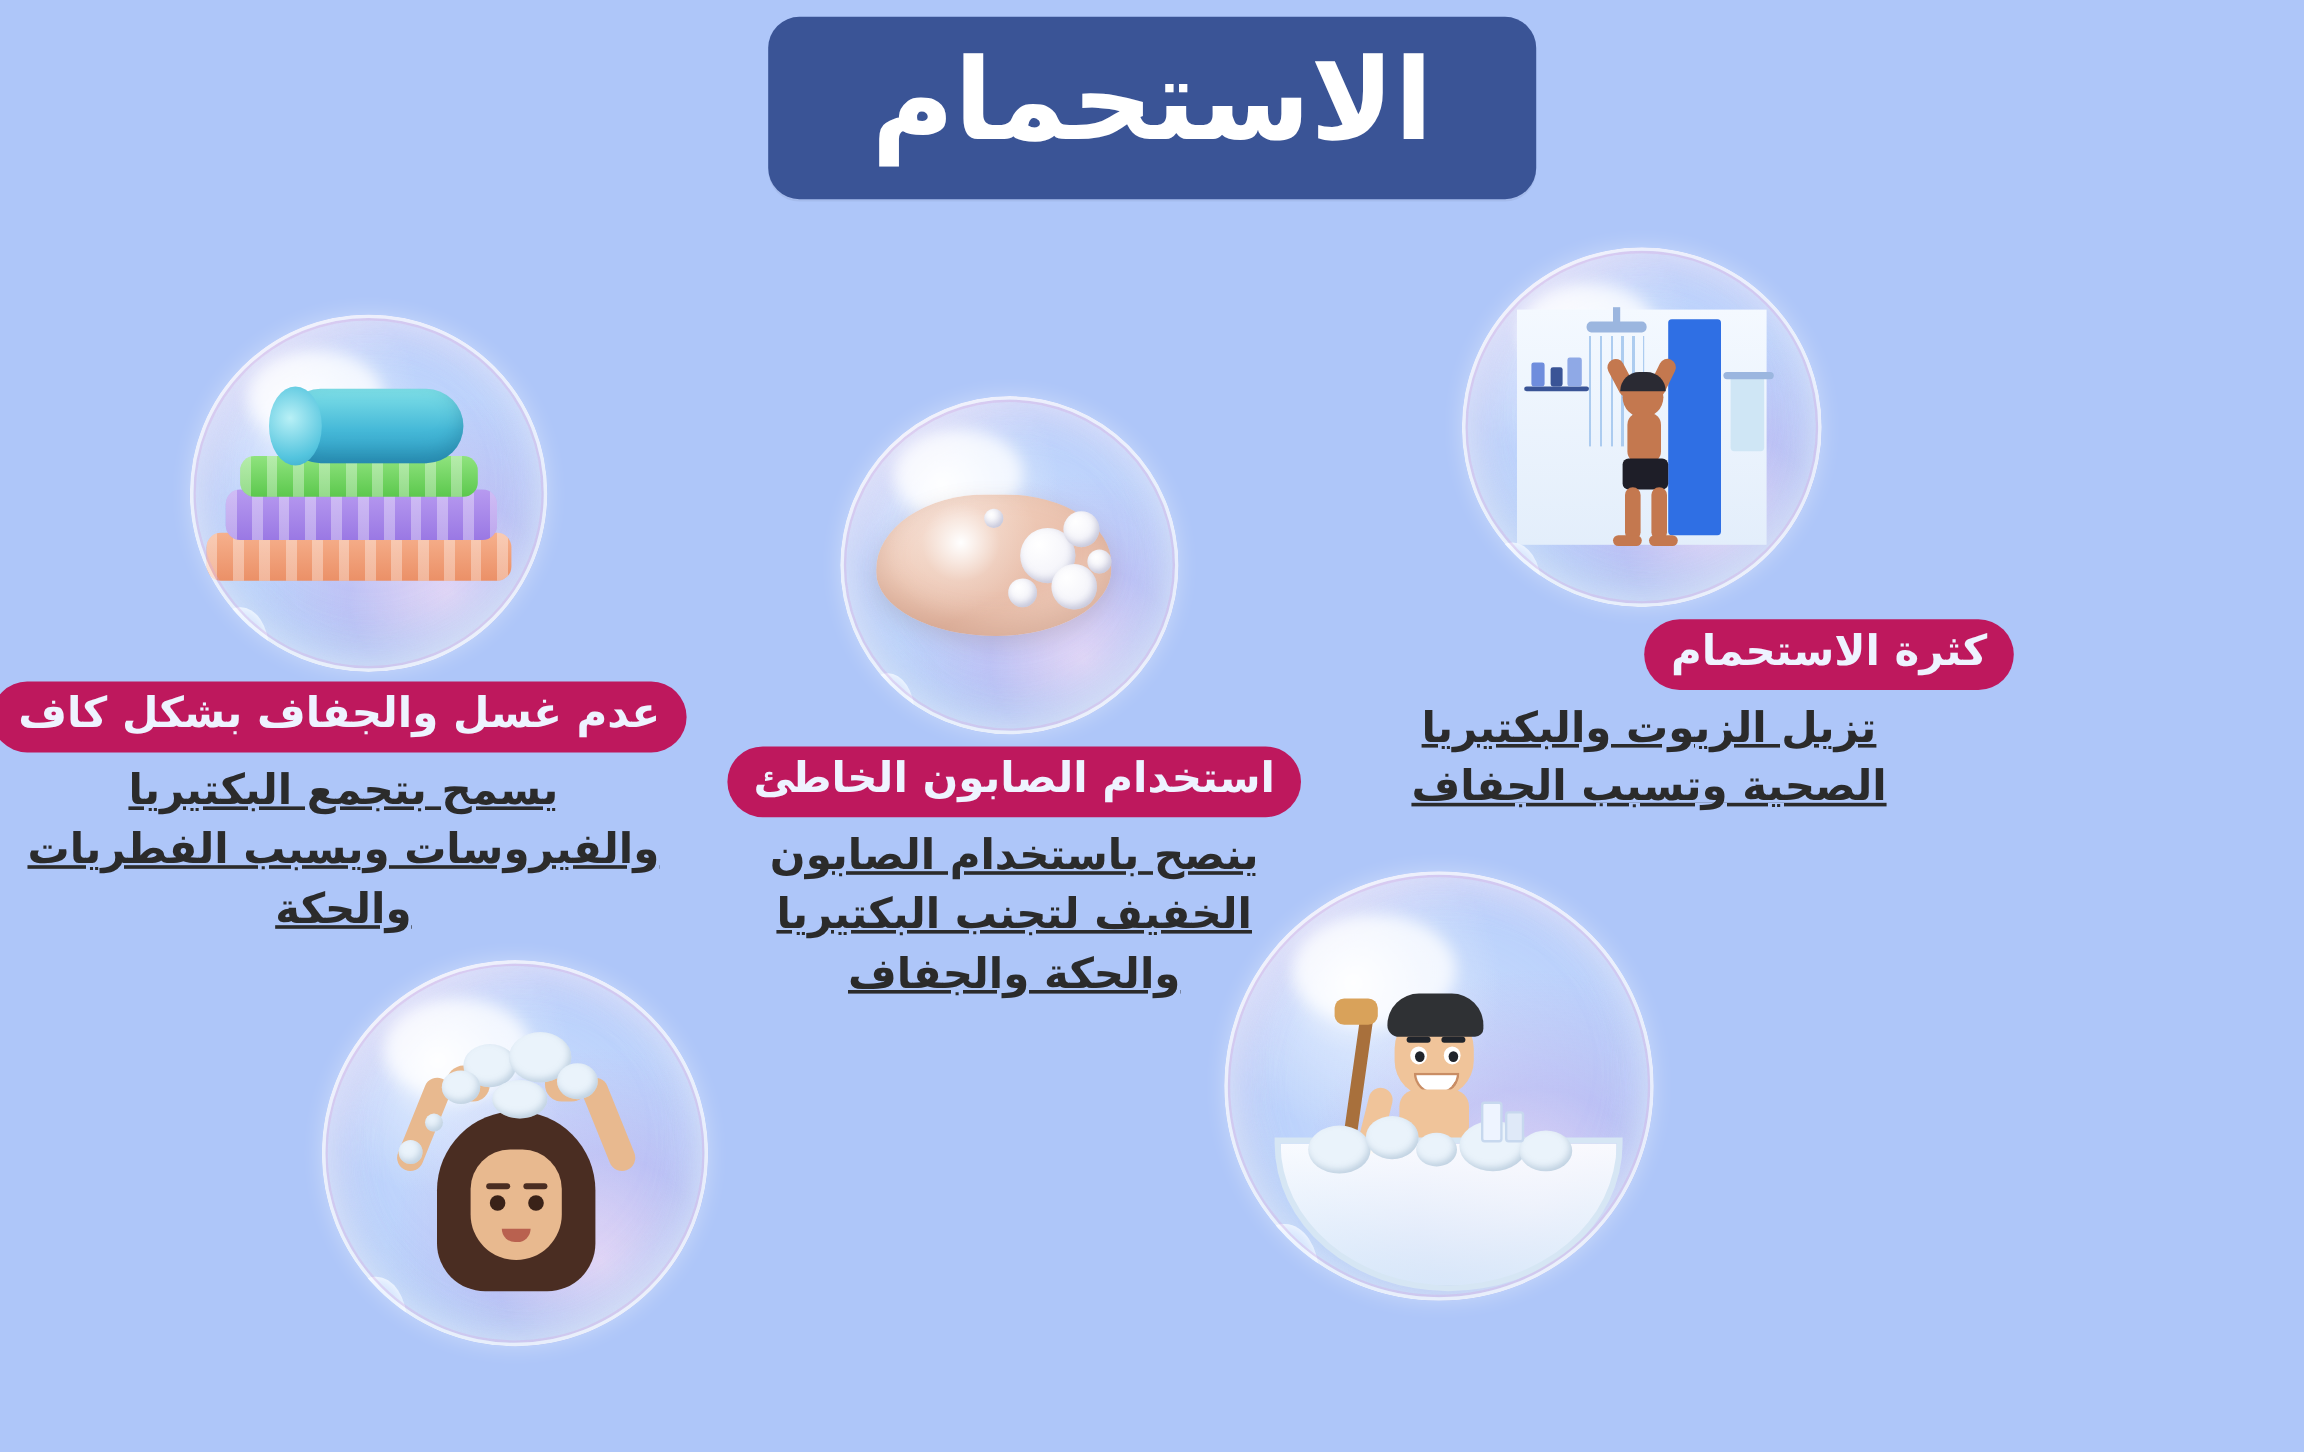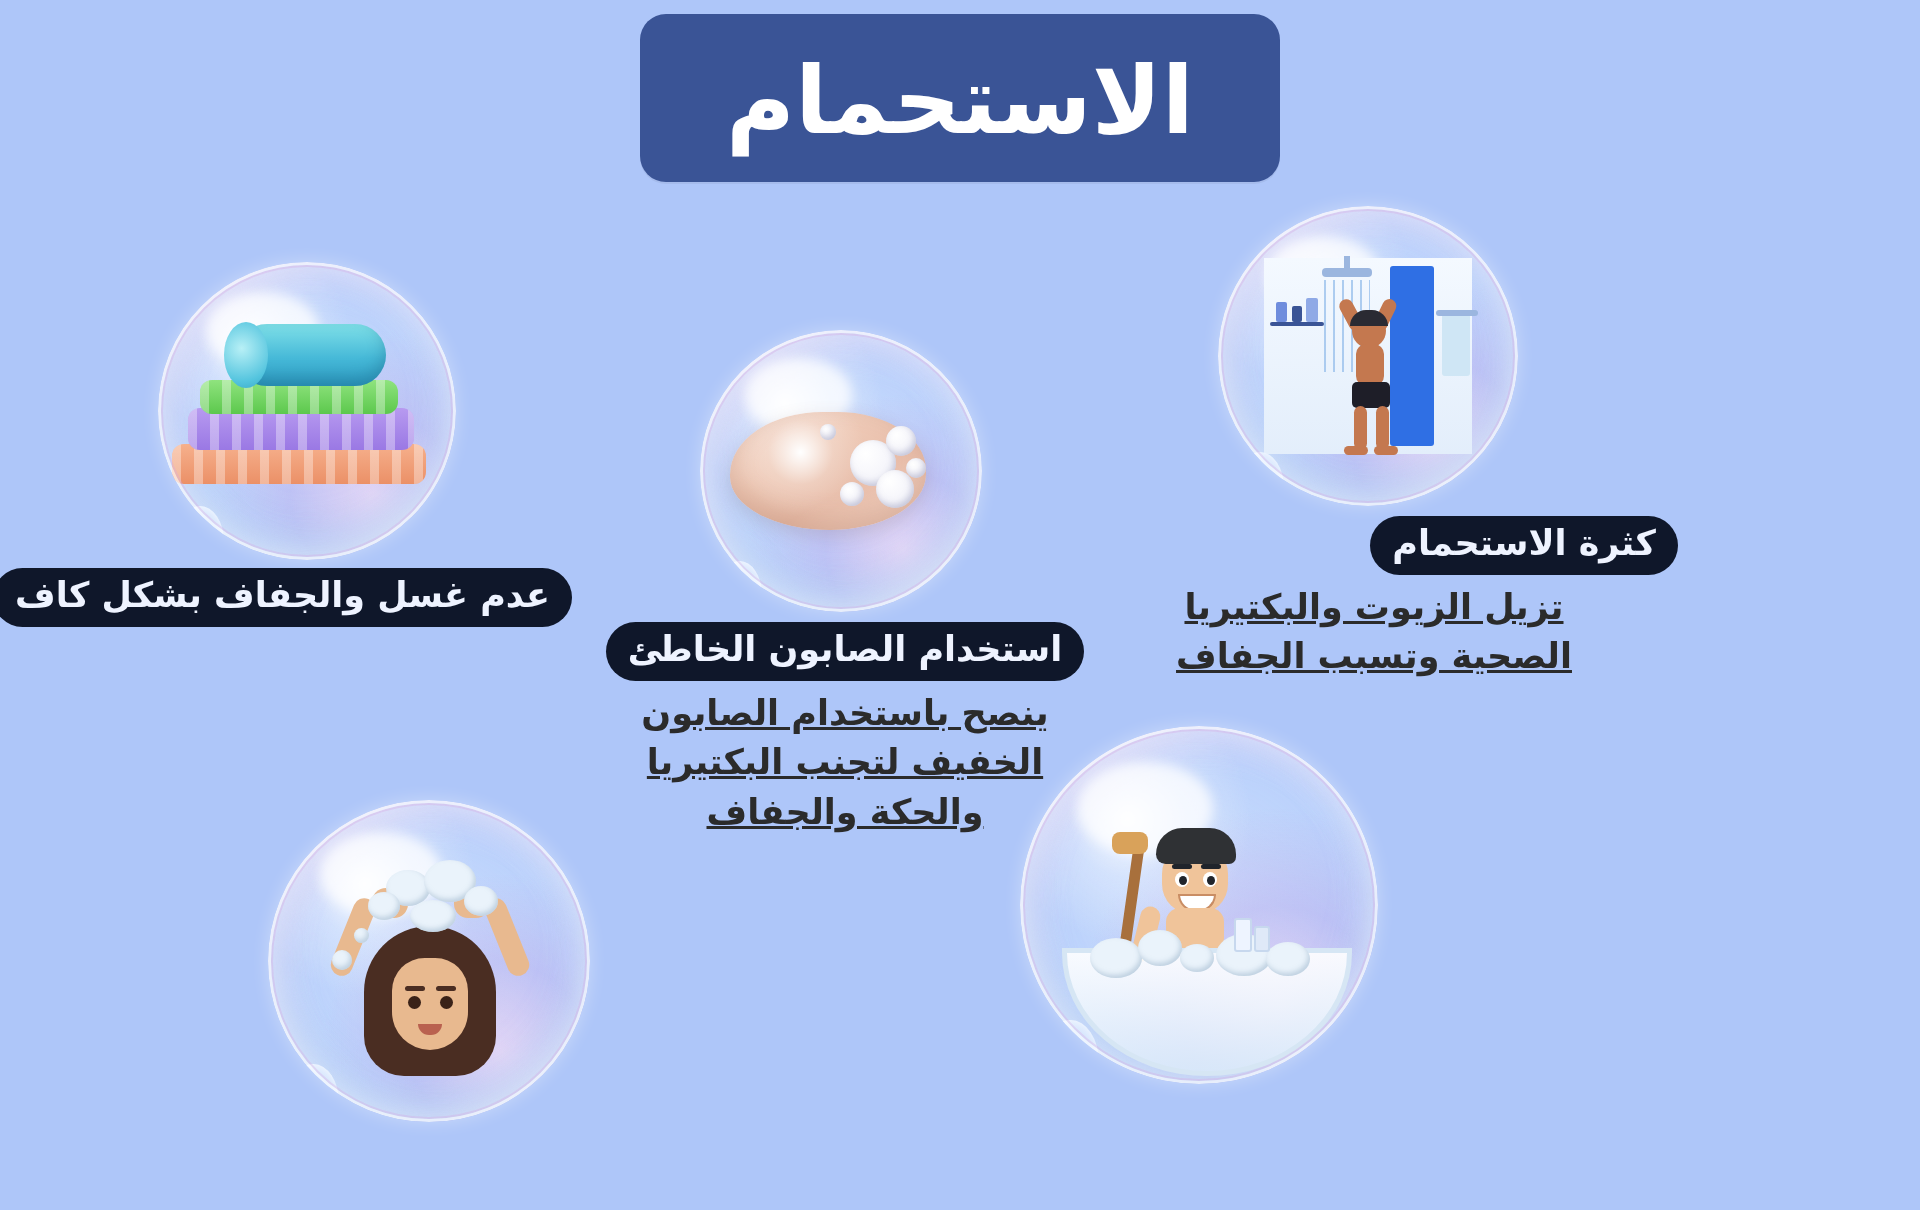--- a/index.html
+++ b/index.html
@@ -15,21 +15,21 @@
   
   .header{position:absolute;left:0;right:0;top:0;text-align:center;}
   .title-line{
     color:#3a5496;font-weight:bold;font-size:63px;letter-spacing:0px;
     line-height:1.05;padding-top:14px;text-shadow:0 1px 0 rgba(255,255,255,.25);
   }
   .title-badge{
     display:inline-block;margin-top:14px;
     background:#3a5496;color:#ffffff;font-weight:bold;
     font-size:94px;line-height:1.0;
-    padding:40px 86px 34px 86px;border-radius:26px;
+    padding:24px 86px 34px 86px;border-radius:26px;
     box-shadow:0 2px 0 rgba(0,0,0,.05);
   }
 
   
   .bubble{
     position:absolute;border-radius:50%;
     background:
       radial-gradient(circle at 30% 26%, rgba(255,255,255,.92) 0%, rgba(255,255,255,.30) 16%, rgba(255,255,255,0) 34%),
       radial-gradient(circle at 72% 78%, rgba(255,214,240,.55) 0%, rgba(186,146,226,.28) 26%, rgba(255,255,255,0) 52%),
       radial-gradient(circle at 50% 50%, rgba(231,243,255,.55) 0%, rgba(205,226,255,.42) 58%, rgba(186,210,255,.30) 78%, rgba(255,255,255,.12) 100%);
@@ -61,21 +61,21 @@
   .bubble .drip{
     position:absolute;left:6%;bottom:-2%;width:16%;height:20%;
     border-radius:50% 50% 50% 50%/60% 60% 40% 40%;
     background:linear-gradient(180deg,rgba(223,236,255,.9),rgba(190,214,250,.55));
     box-shadow:inset 0 0 10px rgba(255,255,255,.8);
   }
   .bubble .art{position:absolute;inset:0;}
 
   
   .label-badge{
-    display:inline-block;background:#0f172a;color:#eef3ff;
+    display:inline-block;background:#be185d;color:#eef3ff;
     font-weight:bold;border-radius:999px;
     padding:9px 22px 13px 22px;font-size:35px;line-height:1.05;white-space:nowrap;
   }
   .body-text{
     color:#2b2b2b;font-weight:bold;font-size:35px;line-height:1.42;
     margin-top:8px;
     text-decoration:underline;
   }
   .blk{position:absolute;}
 
@@ -305,20 +305,21 @@
       <div style="position:absolute;left:214px;top:192px;width:14px;height:30px;
            background:#eef4ff;border-radius:3px;border:2px solid #c7d8ee;"></div>
       <div style="position:absolute;left:234px;top:200px;width:12px;height:22px;
            background:#dfe9f8;border-radius:3px;border:2px solid #c7d8ee;"></div>
     </div>
     <div class="drip"></div>
   </div>
 
   <div class="blk" style="left:0px;top:568px;width:572px;text-align:center;">
     <div class="label-badge">عدم غسل والجفاف بشكل كاف</div>
+    <div class="body-text" style="padding:0 8px;">يسمح بتجمع البكتيريا والفيروسات ويسبب الفطريات والحكة</div>
   </div>
 
   <div class="blk" style="left:604px;top:622px;width:482px;text-align:center;">
     <div class="label-badge">استخدام الصابون الخاطئ</div>
     <div class="body-text" style="padding:0 22px;">ينصح باستخدام الصابون الخفيف لتجنب البكتيريا والحكة والجفاف</div>
   </div>
 
   <div class="blk" style="left:1128px;top:516px;width:792px;text-align:center;">
     <div class="label-badge">كثرة الاستحمام</div>
     <div class="body-text" style="padding:0 300px 0 0;">تزيل الزيوت والبكتيريا الصحية وتسبب الجفاف</div>

